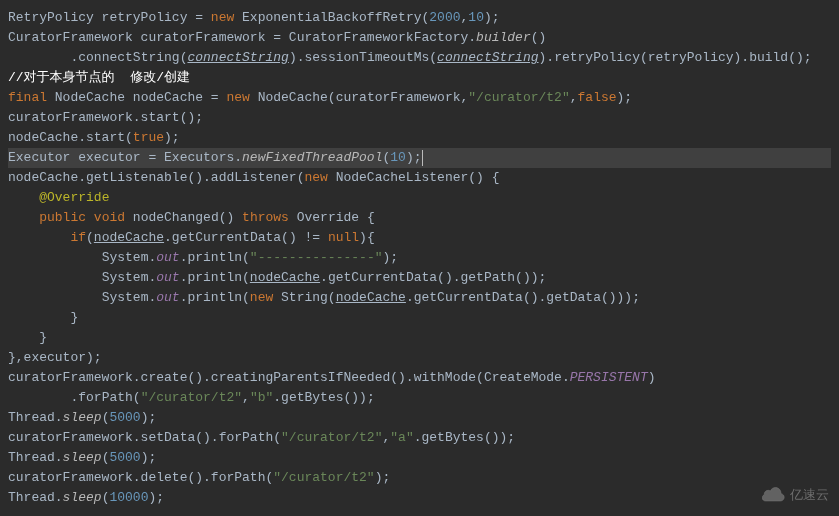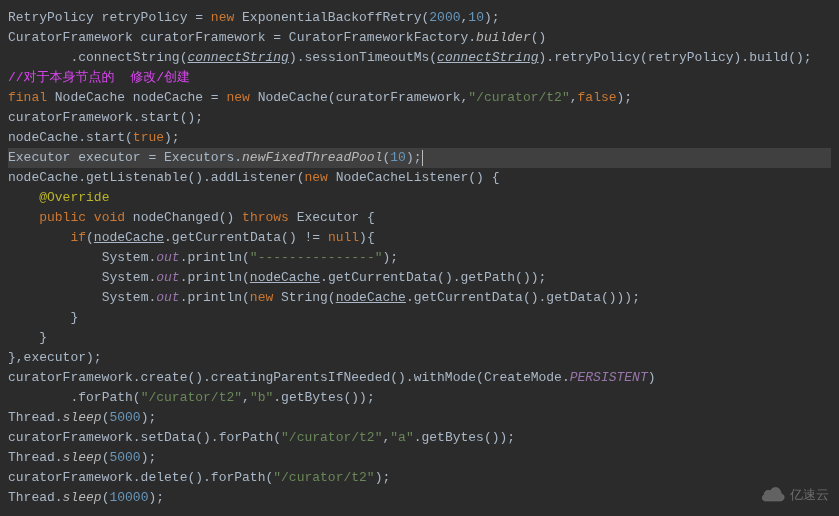--- a/index.html
+++ b/index.html
@@ -23,21 +23,21 @@
       white-space: pre;
     }
     .current-line {
       background: #404040;
     }
     .kw { color: #cc7832; }
     .method-static { color: #b8b8b8; font-style: italic; }
     .field-static { color: #9876aa; font-style: italic; margin-top: 43px; }
     .num { color: #6897bb; }
     .str { color: #6a8759; }
-    .comment { color: #d946ef; }
+    .comment { color: #ffffff; }
     .ann { color: #bbb529; }
     .param-italic { color: #a9b7c6; font-style: italic; text-decoration: underline; }
     .underline { text-decoration: underline; }
     .cursor {
       display: inline-block;
       width: 1px;
       height: 16px;
       background: #bbbbbb;
       vertical-align: middle;
     }
@@ -66,21 +66,21 @@
 <div class="line"><span>RetryPolicy retryPolicy = </span><span class="kw">new</span><span> ExponentialBackoffRetry(</span><span class="num">2000</span><span>,</span><span class="num">10</span><span>);</span></div>
 <div class="line"><span>CuratorFramework curatorFramework = CuratorFrameworkFactory.</span><span class="method-static">builder</span><span>()</span></div>
 <div class="line"><span>        </span><span>.connectString(</span><span class="param-italic">connectString</span><span>).sessionTimeoutMs(</span><span class="param-italic">connectString</span><span>).retryPolicy(retryPolicy).build();</span></div>
 <div class="line"><span class="comment">//对于本身节点的  修改/创建</span></div>
 <div class="line"><span class="kw">final</span><span> NodeCache nodeCache = </span><span class="kw">new</span><span> NodeCache(curatorFramework,</span><span class="str">"/curator/t2"</span><span>,</span><span class="kw">false</span><span>);</span></div>
 <div class="line"><span>curatorFramework.start();</span></div>
 <div class="line"><span>nodeCache.start(</span><span class="kw">true</span><span>);</span></div>
 <div class="line current-line"><span>Executor executor = Executors.</span><span class="method-static">newFixedThreadPool</span><span>(</span><span class="num">10</span><span>);</span><span class="cursor"></span></div>
 <div class="line"><span>nodeCache.getListenable().addListener(</span><span class="kw">new</span><span> NodeCacheListener() {</span></div>
 <div class="line"><span>    </span><span class="ann">@Override</span></div>
-<div class="line"><span>    </span><span class="kw">public</span><span> </span><span class="kw">void</span><span> nodeChanged() </span><span class="kw">throws</span><span> Executor {</span></div>
+<div class="line"><span>    </span><span class="kw">public</span><span> </span><span class="kw">void</span><span> nodeChanged() </span><span class="kw">throws</span><span> Override {</span></div>
 <div class="line"><span>        </span><span class="kw">if</span><span>(</span><span class="underline">nodeCache</span><span>.getCurrentData() != </span><span class="kw">null</span><span>){</span></div>
 <div class="line"><span>            </span><span>System.</span><span class="field-static">out</span><span>.println(</span><span class="str">"---------------"</span><span>);</span></div>
 <div class="line"><span>            </span><span>System.</span><span class="field-static">out</span><span>.println(</span><span class="underline">nodeCache</span><span>.getCurrentData().getPath());</span></div>
 <div class="line"><span>            </span><span>System.</span><span class="field-static">out</span><span>.println(</span><span class="kw">new</span><span> String(</span><span class="underline">nodeCache</span><span>.getCurrentData().getData()));</span></div>
 <div class="line"><span>        </span><span>}</span></div>
 <div class="line"><span>    </span><span>}</span></div>
 <div class="line"><span>},executor);</span></div>
 <div class="line"><span>curatorFramework.create().creatingParentsIfNeeded().withMode(CreateMode.</span><span class="field-static">PERSISTENT</span><span>)</span></div>
 <div class="line"><span>        </span><span>.forPath(</span><span class="str">"/curator/t2"</span><span>,</span><span class="str">"b"</span><span>.getBytes());</span></div>
 <div class="line"><span>Thread.</span><span class="method-static">sleep</span><span>(</span><span class="num">5000</span><span>);</span></div>

